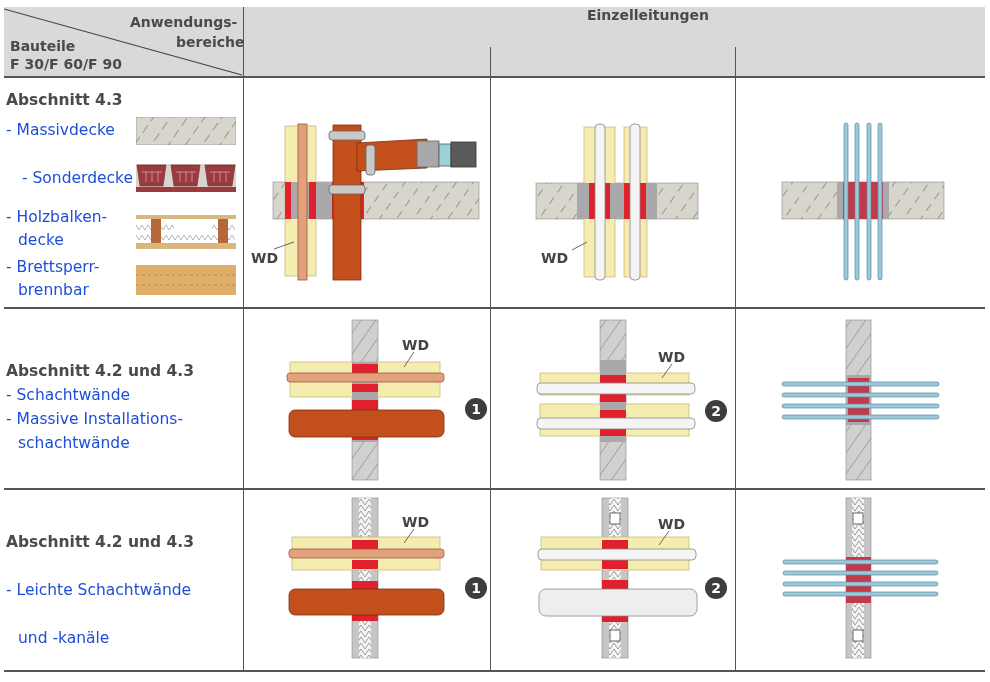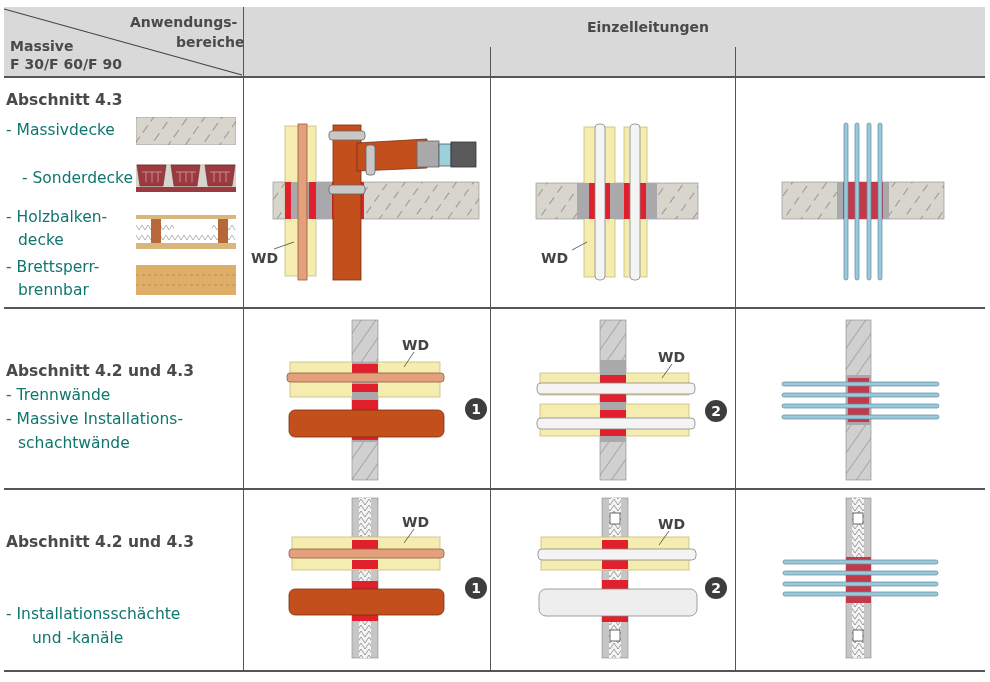--- a/index.html
+++ b/index.html
@@ -5,41 +5,41 @@
   html, body { margin:0; padding:0; background:#ffffff; }
   body { width:990px; height:682px; position:relative; overflow:hidden; font-family:"DejaVu Sans", sans-serif; color:#444; }
   .tbl { position:absolute; left:4px; top:7px; width:981px; height:592px; }
   .hdr { position:absolute; left:0; top:0; width:981px; height:70px; background:#d9d9d9; }
   .hline { position:absolute; left:0; height:2px; background:#555; }
   .vline { position:absolute; width:1px; background:#555; }
   .txt { position:absolute; white-space:nowrap; }
   .hb { font-weight:bold; color:#4a4a4a; font-size:14px; }
   .badge { display:inline-block; width:17px; height:17px; border-radius:50%; background:#3d3d3d; color:#fff; font-size:12px; font-weight:bold; text-align:center; line-height:17px; vertical-align:middle; }
   .rowtitle { font-weight:bold; font-size:15.5px; color:#4a4a4a; }
-  .item { font-size:15.5px; color:#0f766e; }
+  .item { font-size:15.5px; color:#1d4ed8; }
   .cell { position:absolute; }
   svg { display:block; }
   .wdlabel { font-family:"DejaVu Sans", sans-serif; font-weight:bold; font-size:14px; fill:#444; }
   .numbadge { position:absolute; width:22px; height:22px; border-radius:50%; background:#3d3d3d; color:#fff; font-weight:bold; font-size:14px; text-align:center; line-height:22px; }
 </style>
 </head>
 <body>
 
 <div class="tbl">
 
   <div class="hdr"></div>
   <svg class="cell" style="left:0;top:0" width="240" height="70">
     <line x1="0" y1="2" x2="238" y2="68" stroke="#444" stroke-width="1.2"></line>
   </svg>
   <div class="txt hb" style="left:126px;top:7px">Anwendungs-</div>
   <div class="txt hb" style="left:172px;top:27px">bereiche</div>
-  <div class="txt hb" style="left:6px;top:31px">Massive</div>
+  <div class="txt hb" style="left:6px;top:31px">Bauteile</div>
   <div class="txt hb" style="left:6px;top:49px">F 30/F 60/F 90</div>
 
-  <div class="txt hb" style="left:583px;top:12px">Einzelleitungen</div>
+  <div class="txt hb" style="left:583px;top:0">Einzelleitungen</div>
 
 
   <div class="hline" style="top:69px;width:981px"></div>
   <div class="hline" style="top:300px;width:981px"></div>
   <div class="hline" style="top:481px;width:981px"></div>
   <div class="hline" style="top:663px;width:981px"></div>
   <div class="vline" style="left:239px;top:0;height:663px"></div>
   <div class="vline" style="left:486px;top:40px;height:623px"></div>
   <div class="vline" style="left:731px;top:40px;height:623px"></div>
 
@@ -161,21 +161,21 @@
     <rect x="104" y="95" width="40" height="37" fill="#c23a4a"></rect>
     <g fill="#9cc8da" stroke="#5d8da0" stroke-width="0.7">
       <rect x="105" y="36" width="4" height="157" rx="2"></rect>
       <rect x="116" y="36" width="4" height="157" rx="2"></rect>
       <rect x="128" y="36" width="4" height="157" rx="2"></rect>
       <rect x="139" y="36" width="4" height="157" rx="2"></rect>
     </g>
   </svg>
 
   <div class="txt rowtitle" style="left:2px;top:355px">Abschnitt 4.2 und 4.3</div>
-  <div class="txt item" style="left:2px;top:379px">- Trennwände</div>
+  <div class="txt item" style="left:2px;top:379px">- Schachtwände</div>
   <div class="txt item" style="left:2px;top:403px">- Massive Installations-</div>
   <div class="txt item" style="left:14px;top:427px">schachtwände</div>
 
   <svg class="cell" style="left:245px;top:305px" width="240" height="172">
     <defs>
         <pattern id="hatch5" width="12" height="12" patternUnits="userSpaceOnUse" patternTransform="rotate(35)">
           <rect width="12" height="12" fill="#d0d0d0"></rect>
           <line x1="0" y1="0" x2="0" y2="12" stroke="#666" stroke-width="0.8"></line>
         </pattern>
       </defs>
@@ -227,22 +227,22 @@
     <rect x="109" y="66" width="21" height="44" fill="#c23a4a"></rect>
     <g fill="#9cc8da" stroke="#5d8da0" stroke-width="0.7">
       <rect x="43" y="70" width="157" height="4" rx="2"></rect>
       <rect x="43" y="81" width="157" height="4" rx="2"></rect>
       <rect x="43" y="92" width="157" height="4" rx="2"></rect>
       <rect x="43" y="103" width="157" height="4" rx="2"></rect>
     </g>
   </svg>
 
   <div class="txt rowtitle" style="left:2px;top:526px">Abschnitt 4.2 und 4.3</div>
-  <div class="txt item" style="left:2px;top:598px">- Installationsschächte</div>
-  <div class="txt item" style="left:28px;top:622px">und -kanäle</div>
+  <div class="txt item" style="left:2px;top:574px">- Leichte Schachtwände</div>
+  <div class="txt item" style="left:14px;top:622px">und -kanäle</div>
 
   <svg class="cell" style="left:245px;top:486px" width="240" height="175">
     <defs>
         <pattern id="zig1" width="8" height="6" patternUnits="userSpaceOnUse">
           <rect width="8" height="6" fill="#f4f4f4"></rect>
           <path d="M0,0 L4,6 L8,0" stroke="#777" stroke-width="0.7" fill="none"></path>
         </pattern>
       </defs>
     <rect x="103" y="5" width="26" height="160" fill="#c6c6c6" stroke="#888" stroke-width="0.6"></rect>
     <rect x="110" y="5" width="12" height="160" fill="url(#zig1)"></rect>

